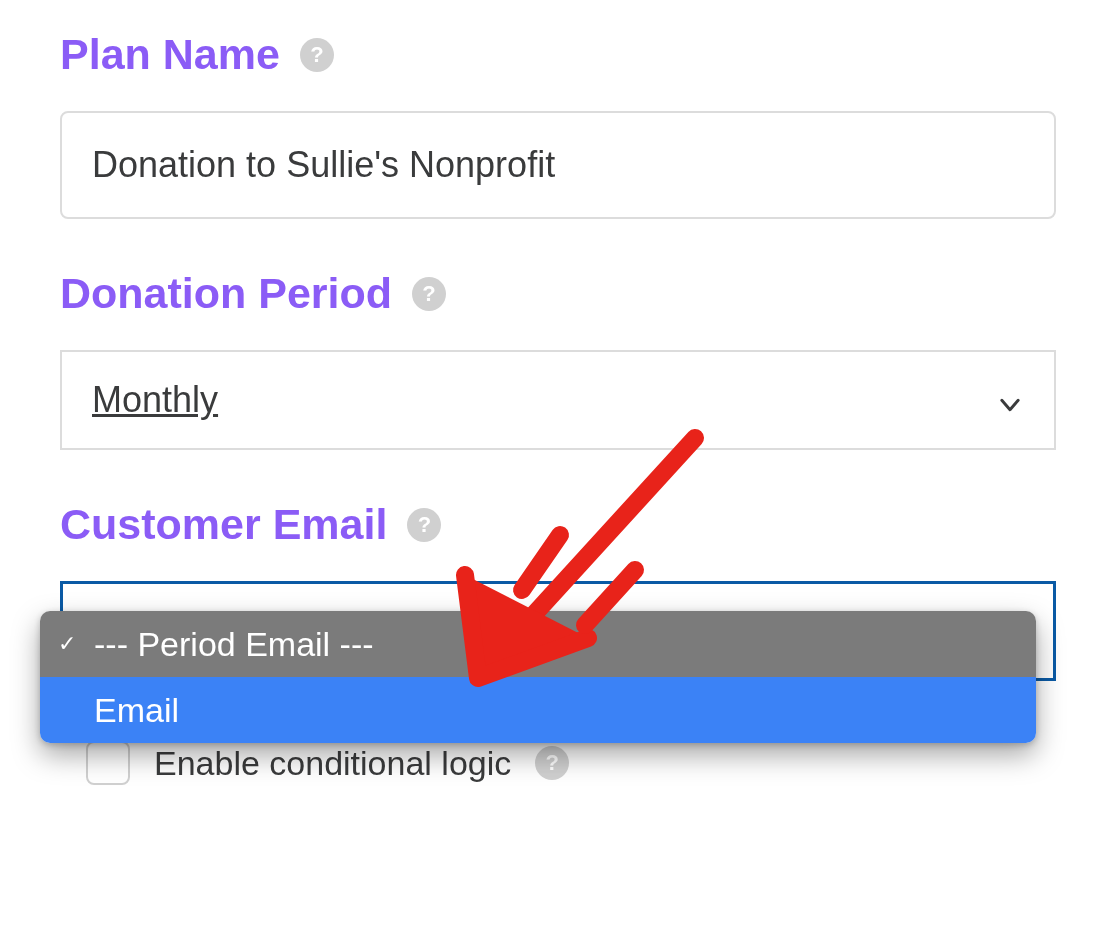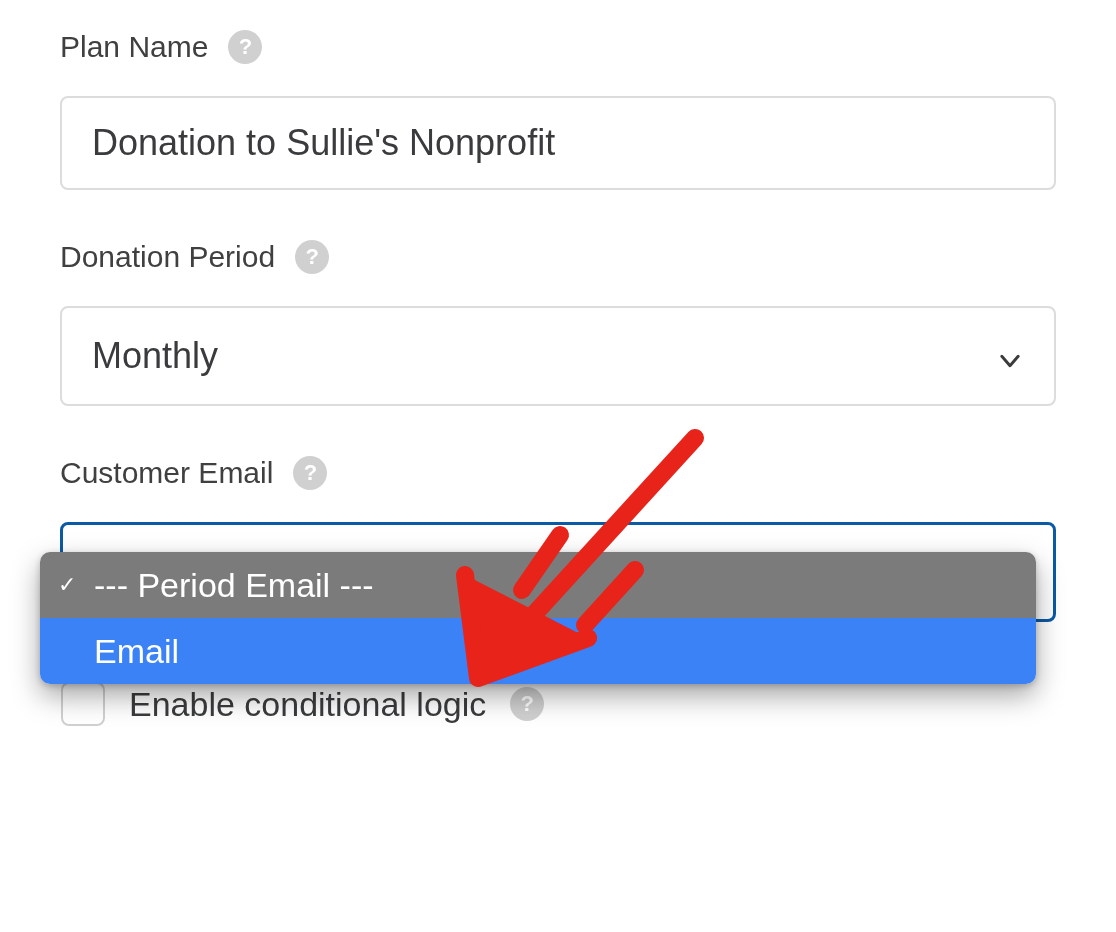--- a/index.html
+++ b/index.html
@@ -18,65 +18,66 @@
     .field-group {
       margin-bottom: 50px;
     }
     .field-label-row {
       display: flex;
       align-items: center;
       gap: 20px;
       margin-bottom: 32px;
     }
     .field-label {
-      font-size: 30px;
-      color: #404040;
-      font-weight: 400;
+      font-size: 43px;
+      color: #8b5cf6;
+      font-weight: 700;
     }
     .help-icon {
       width: 34px;
       height: 34px;
       border-radius: 50%;
       background: #d0d0d0;
       display: flex;
       align-items: center;
       justify-content: center;
       color: #ffffff;
       font-size: 22px;
       font-weight: bold;
       cursor: help;
     }
     .text-input {
       width: 100%;
-      height: 94px;
+      height: 108px;
       border: 2px solid #dcdcdc;
       border-radius: 8px;
       padding: 0 30px;
       font-size: 36px;
       color: #3a3b3c;
       background: #ffffff;
       outline: none;
     }
     .select-wrap {
       position: relative;
       width: 100%;
     }
     .select-box {
       width: 100%;
       height: 100px;
       border: 2px solid #dcdcdc;
-      border-radius: 8px;
+      border-radius: 0;
       padding: 0 30px;
       font-size: 36px;
       color: #3a3b3c;
       background: #ffffff;
       display: flex;
       align-items: center;
       justify-content: space-between;
       cursor: pointer;
+      text-decoration: underline;
     }
     .select-box.focused {
       border: 3px solid #0a5aa5;
     }
     .chevron-down {
       width: 28px;
       height: 28px;
     }
     .chevron-down svg {
       width: 100%;
@@ -113,21 +114,21 @@
     .check-mark {
       position: absolute;
       left: 18px;
       font-size: 22px;
     }
     .checkbox-row {
       display: flex;
       align-items: center;
       gap: 24px;
       margin-top: 60px;
-      margin-left: 1px;
+      margin-left: 26px;
     }
     .checkbox {
       width: 44px;
       height: 44px;
       border: 2px solid #d0d0d0;
       border-radius: 8px;
       background: #ffffff;
       cursor: pointer;
     }
     .checkbox-label {

